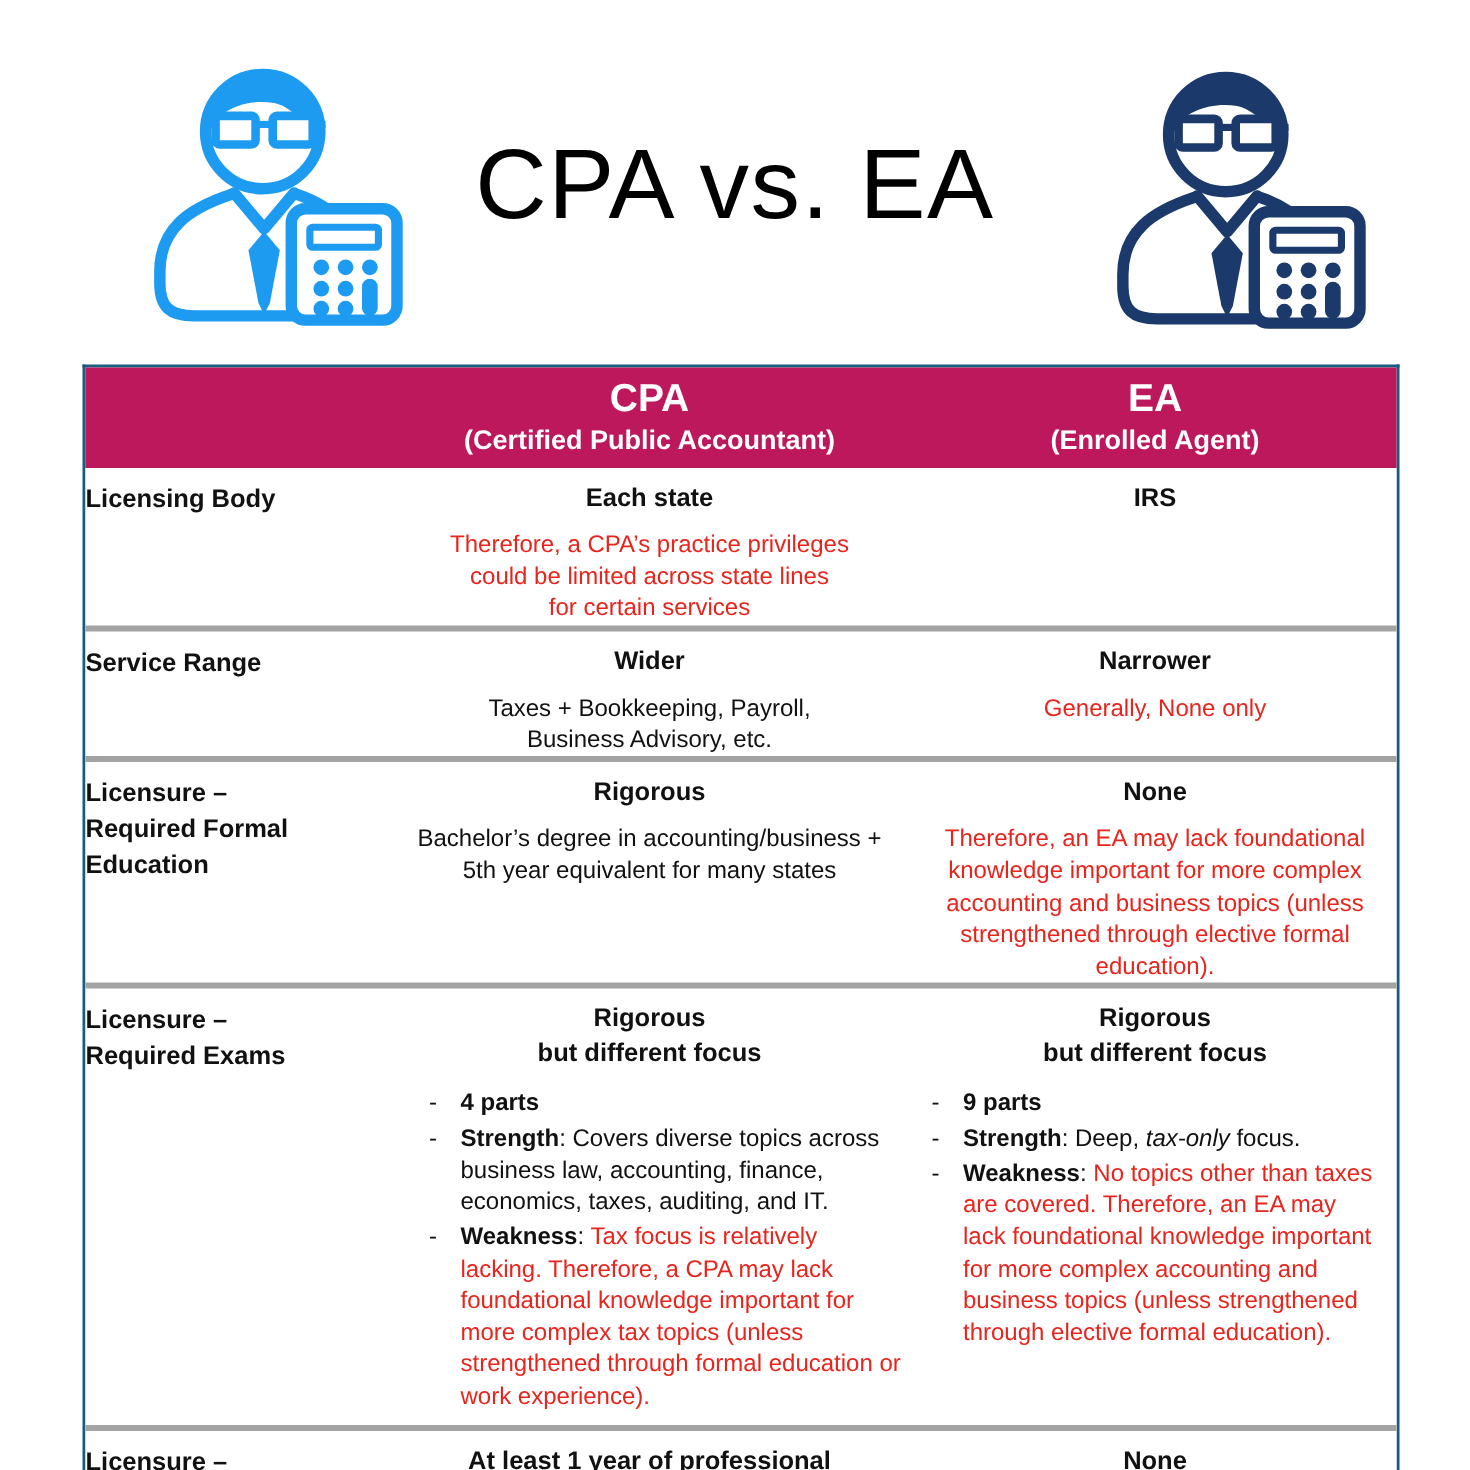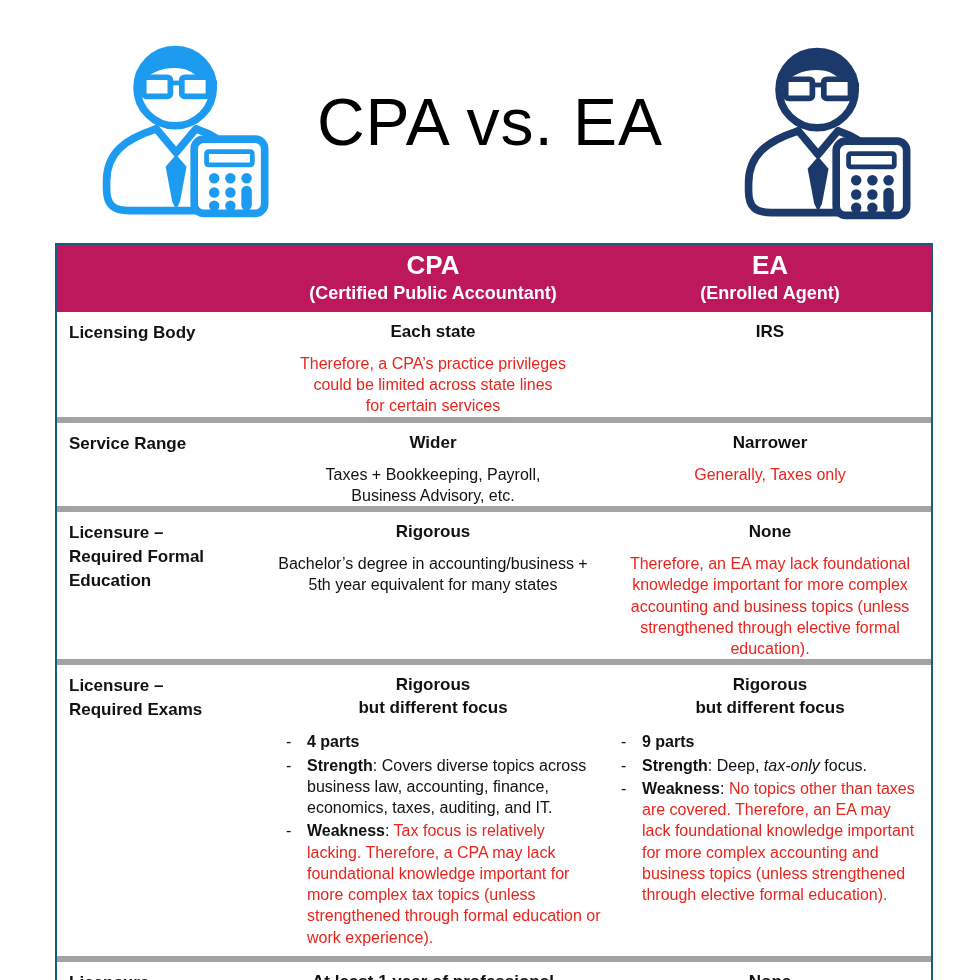--- a/index.html
+++ b/index.html
@@ -28,27 +28,27 @@
     background:#be185d;color:#fff;min-height:67px;align-items:center;
   }
   .th{text-align:center;padding:6px 0 8px;}
   .th-title{font-size:26px;font-weight:700;line-height:1.15;}
   .th-sub{font-size:18px;font-weight:700;margin-top:2px;}
 
   .row{
     display:grid;grid-template-columns:200px 352px 1fr;
     background:#fff;
   }
-  .row + .row{border-top:6px solid #a3a3a3;}
+  .row + .row{border-top:4px solid #a3a3a3;}
   .r1{min-height:102px;} .r2{min-height:78px;} .r3{min-height:140px;}
   .r4{min-height:246px;} .r5{min-height:130px;}
 
   .lbl{
     font-weight:700;font-size:17px;line-height:1.4;
-    padding:9px 6px 6px 12px;white-space:pre-line;
+    padding:9px 6px 6px 0;white-space:pre-line;
   }
   .cell{text-align:center;padding:0 4px;}
   .head{
     font-weight:700;font-size:17px;line-height:1.35;
     padding-top:9px;white-space:pre-line;
   }
   .note{
     font-size:16px;line-height:1.33;margin-top:9px;white-space:pre-line;
   }
   .red{color:#E8241D;}
@@ -150,21 +150,21 @@
 
   <div class="row r2">
     <div class="lbl">Service Range</div>
     <div class="cell">
       <div class="head">Wider</div>
       <div class="note">Taxes + Bookkeeping, Payroll,
 Business Advisory, etc.</div>
     </div>
     <div class="cell">
       <div class="head">Narrower</div>
-      <div class="note red">Generally, Taxes only</div>
+      <div class="note red">Generally, None only</div>
     </div>
   </div>
 
   <div class="row r3">
     <div class="lbl">Licensure –
 Required Formal
 Education</div>
     <div class="cell">
       <div class="head">Rigorous</div>
       <div class="note">Bachelor’s degree in accounting/business +

